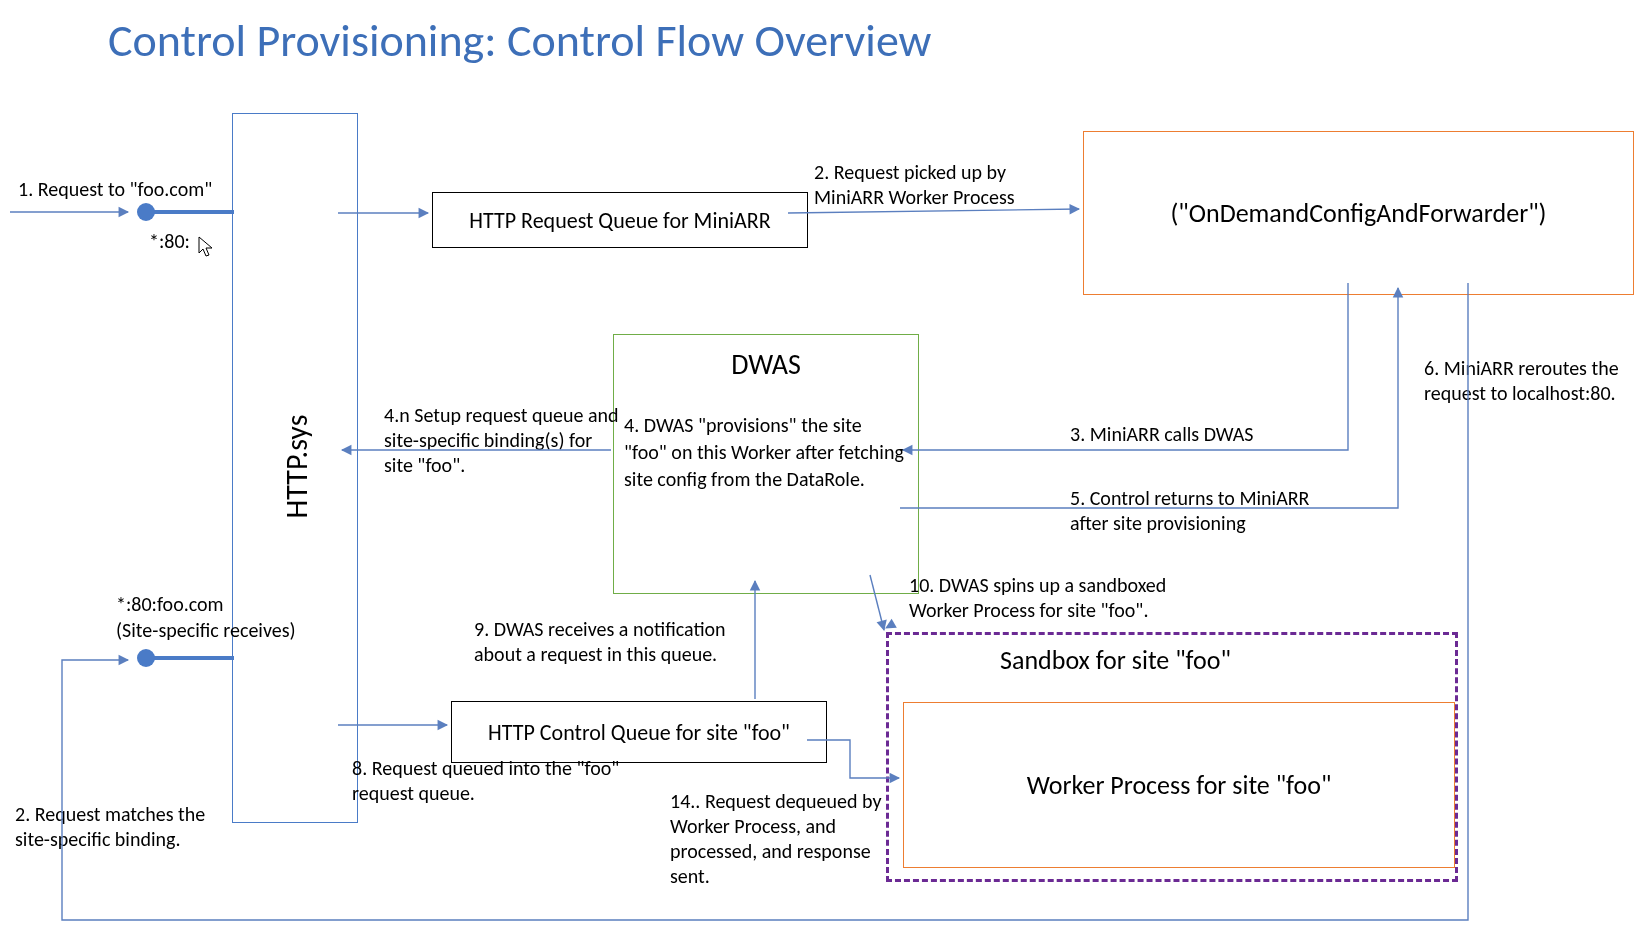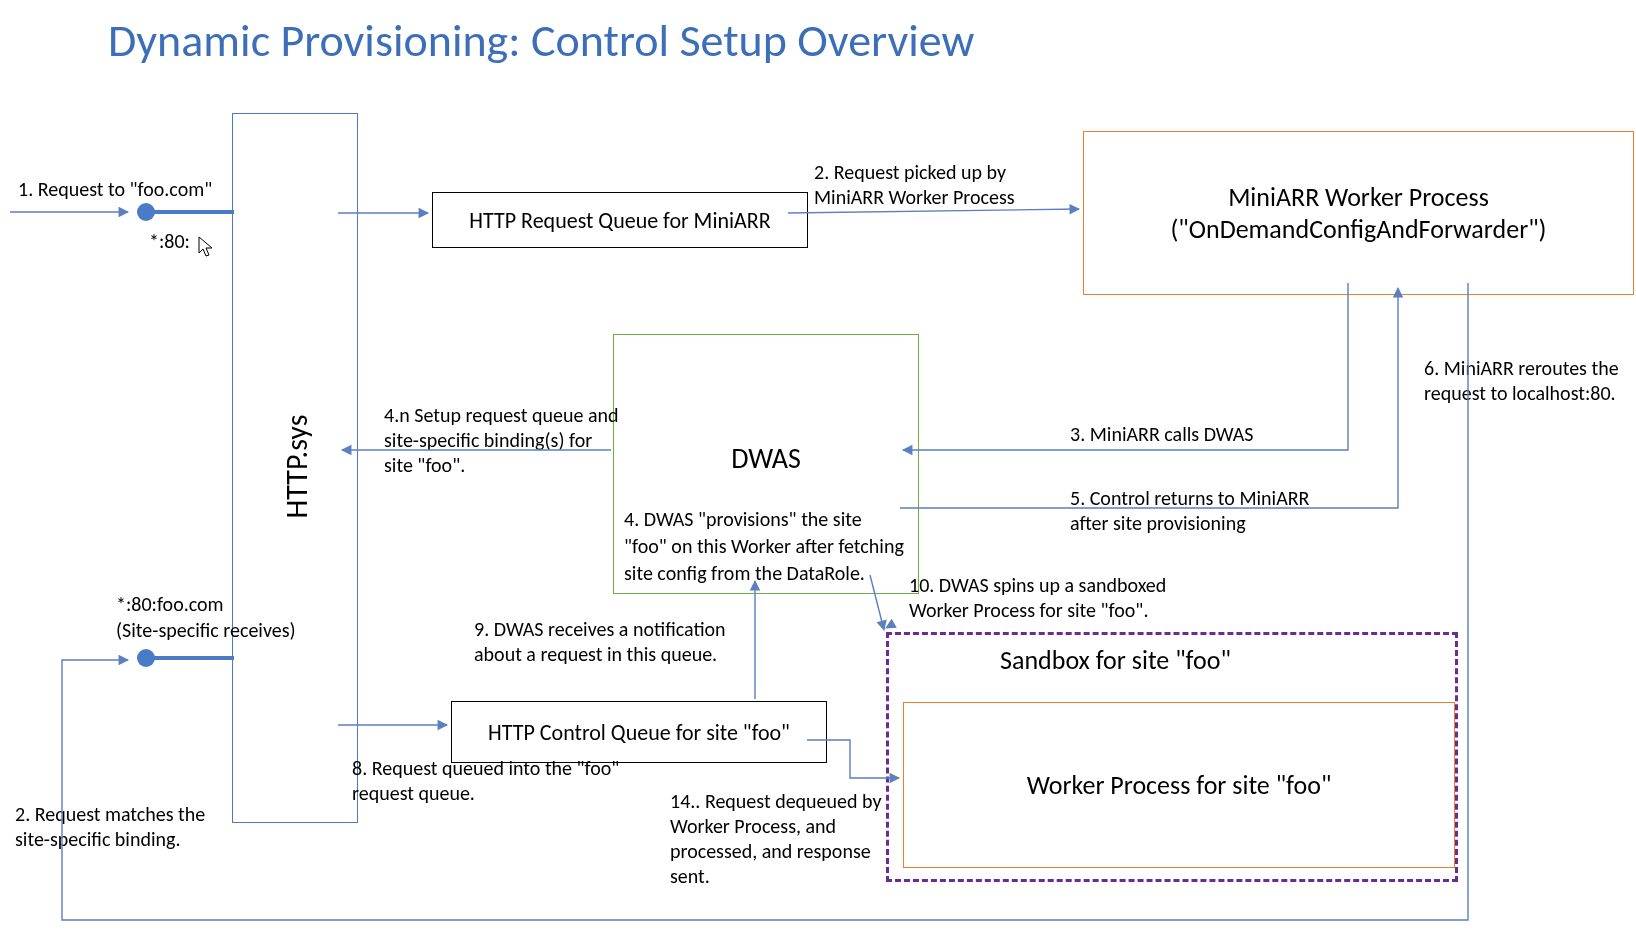--- a/index.html
+++ b/index.html
@@ -10,33 +10,32 @@
   .vtxt{position:absolute;transform:rotate(-90deg);transform-origin:center;font-size:30px;color:#000}
   .lollipop{position:absolute;height:4px;background:#4a7bc7}
   .lollipop::before{content:"";position:absolute;left:-3px;top:-7px;width:18px;height:18px;border-radius:50%;background:#4a7bc7}
   svg.arrow{position:absolute;overflow:visible;pointer-events:none}
   .cursor{position:absolute;width:16px;height:22px;pointer-events:none}
 </style>
 </head>
 <body>
 <div class="stage">
 
-<div class="title" style="left:108px;top:12px">Dynamic Provisioning: Control Setup Overview</div>
+<div class="title" style="left:108px;top:12px">Control Provisioning: Control Flow Overview</div>
 
 <div class="box" style="left:232px;top:113px;width:104px;height:696px;border:1.5px solid #4a7bc7"></div>
 <div class="vtxt" style="left:245px;top:448px">HTTP.sys</div>
 
 <div class="box" style="left:432px;top:192px;width:354px;height:42px;border:1.5px solid #000">HTTP Request Queue for MiniARR</div>
 
 <div class="box" style="left:1083px;top:131px;width:529px;height:150px;border:1.5px solid #ed7d31;flex-direction:column;font-size:26px">
-  <div>MiniARR Worker Process</div>
   <div>("OnDemandConfigAndForwarder")</div>
 </div>
 
-<div class="box" style="left:613px;top:334px;width:284px;height:240px;border:1.5px solid #70ad47;flex-direction:column;justify-content:flex-end;padding-top:12px">
+<div class="box" style="left:613px;top:334px;width:284px;height:240px;border:1.5px solid #70ad47;flex-direction:column;justify-content:flex-start;padding-top:12px">
   <div style="font-size:28px;margin-bottom:30px">DWAS</div>
   <div style="font-size:20px;text-align:left;width:100%;padding:0 14px;line-height:1.35">4. DWAS "provisions" the site "foo" on this Worker after fetching site config from the DataRole.</div>
 </div>
 
 <div class="box" style="left:451px;top:701px;width:354px;height:48px;border:1.5px solid #000">HTTP Control Queue for site "foo"</div>
 
 <div style="position:absolute;left:886px;top:632px;width:566px;height:244px;border:3px dashed #6b2a94"></div>
 <div class="lbl" style="left:1000px;top:644px;font-size:26px">Sandbox for site "foo"</div>
 
 <div class="box" style="left:903px;top:702px;width:530px;height:152px;border:1.5px solid #ed7d31;font-size:26px">Worker Process for site "foo"</div>

